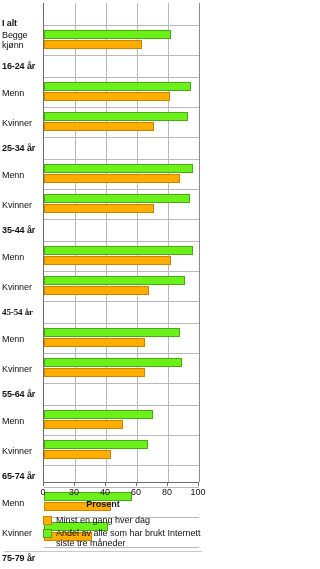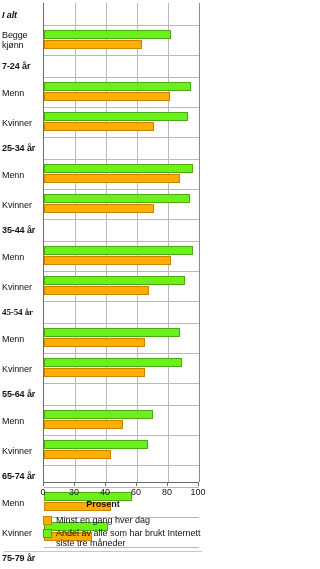--- a/index.html
+++ b/index.html
@@ -296,21 +296,21 @@
       <span class="swatch orange"></span>
       <span class="legend-text">Minst en gang hver dag</span>
     </div>
     <div class="legend-row">
       <span class="swatch green"></span>
       <span class="legend-text">Andel av alle som har brukt Internett siste tre måneder</span>
     </div>
   </div>
 
   <div class="source-sep"></div>
-<div class="grp-title" style="top: 10px; font-style: italic;">I alt</div>
-    <div class="grp-title" style="top: 61px;">7-24 år</div>
+<div class="grp-title" style="top: 18px;">I alt</div>
+    <div class="grp-title" style="top: 61px;">16-24 år</div>
     <div class="grp-title" style="top: 143px;">25-34 år</div>
     <div class="grp-title" style="top: 225px;">35-44 år</div>
     <div class="grp-title" style="top: 307px; font-family: Liberation Serif, serif;">45-54 år</div>
     <div class="grp-title" style="top: 389px;">55-64 år</div>
     <div class="grp-title" style="top: 471px;">65-74 år</div>
     <div class="grp-title" style="top: 553px;">75-79 år</div>
   </div>
 
 </body></html>

